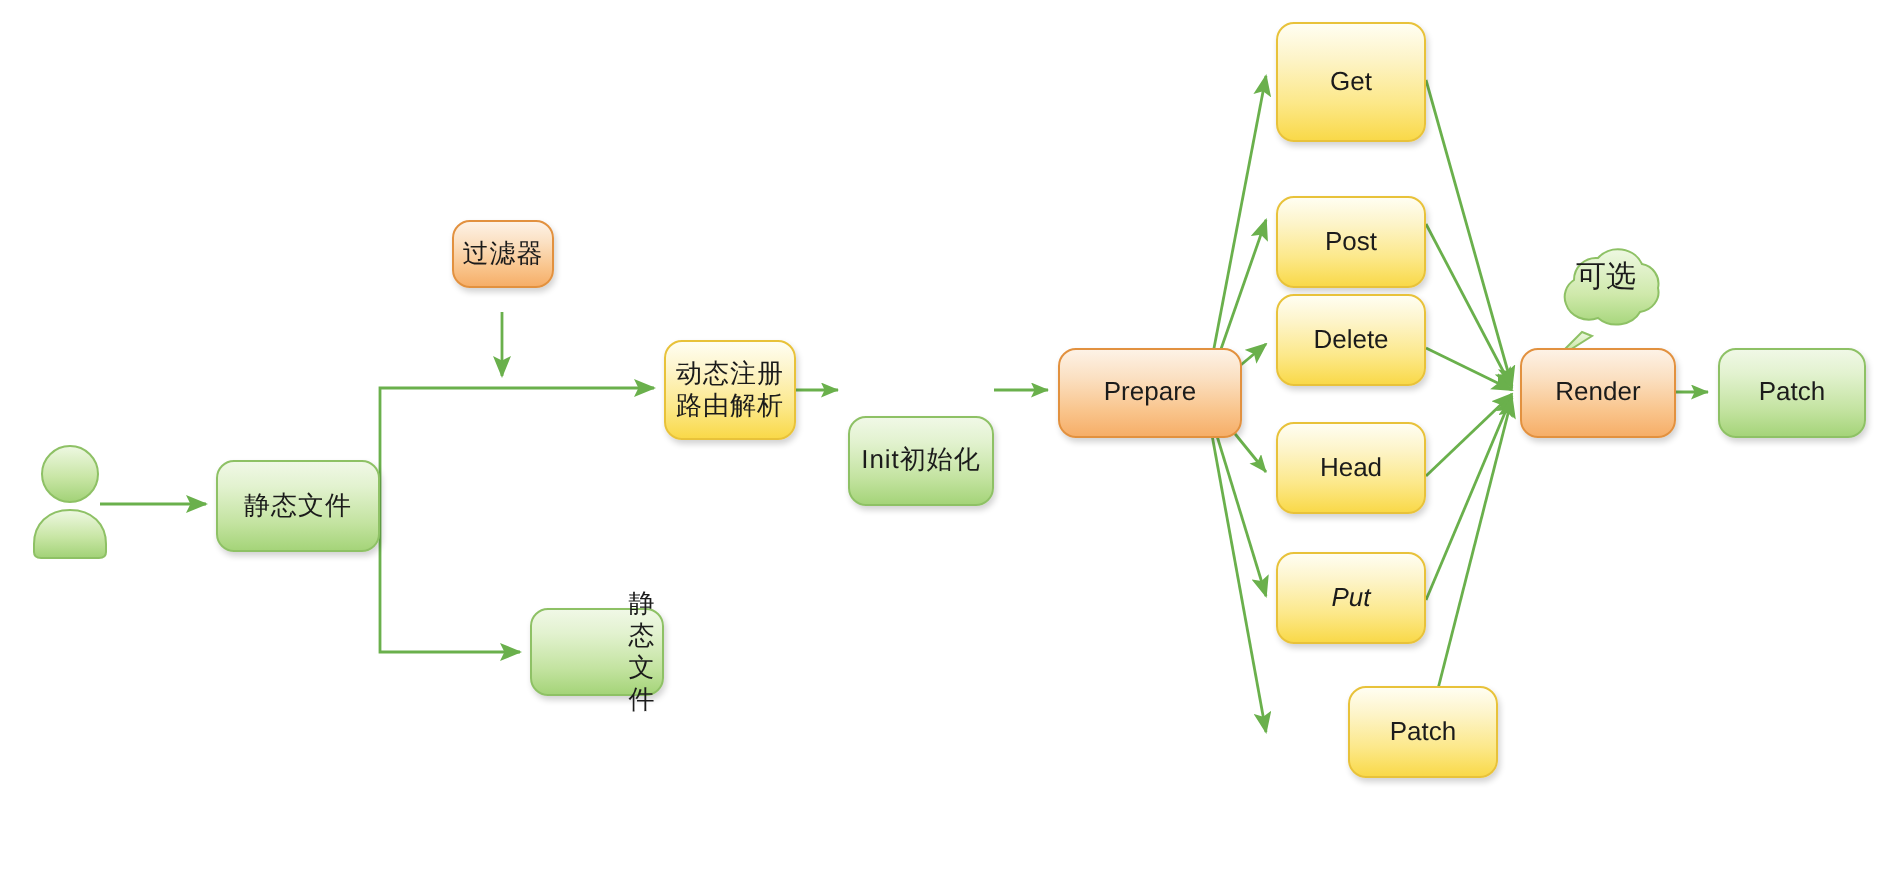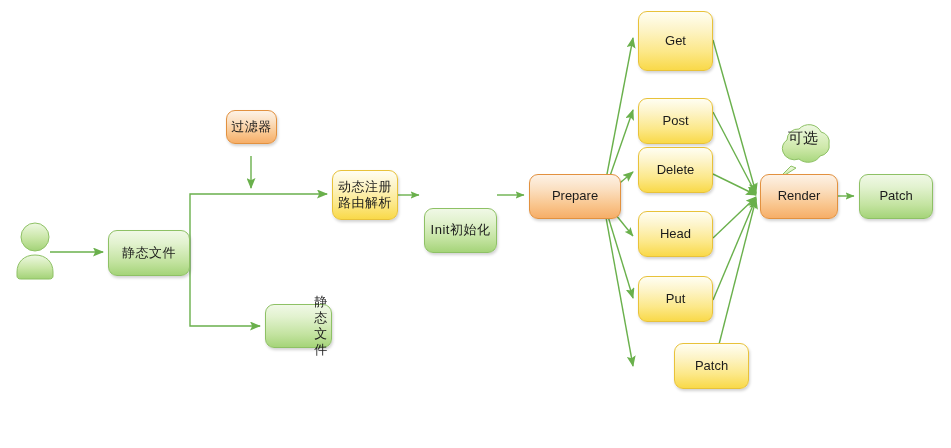--- a/index.html
+++ b/index.html
@@ -133,21 +133,21 @@
   </div>
   <div class="node yellow" style="left:638px;top:82px;width:75px;height:46px;margin-top:16px;">
     <span>Post</span>
   </div>
   <div class="node yellow" style="left:638px;top:147px;width:75px;height:46px;align-items:center;">
     <span>Delete</span>
   </div>
   <div class="node yellow" style="left:638px;top:211px;width:75px;height:46px;">
     <span>Head</span>
   </div>
-  <div class="node yellow" style="left:638px;top:276px;width:75px;height:46px;">
+  <div class="node yellow" style="left:638px;top:276px;width:75px;height:46px;font-style:italic;">
     <span>Put</span>
   </div>
   <div class="node yellow" style="left:638px;top:343px;width:75px;height:46px;margin-left:36px;">
     <span>Patch</span>
   </div>
 
   <div class="node orange" style="left:760px;top:174px;width:78px;height:45px;">
     <span>Render</span>
   </div>
 

